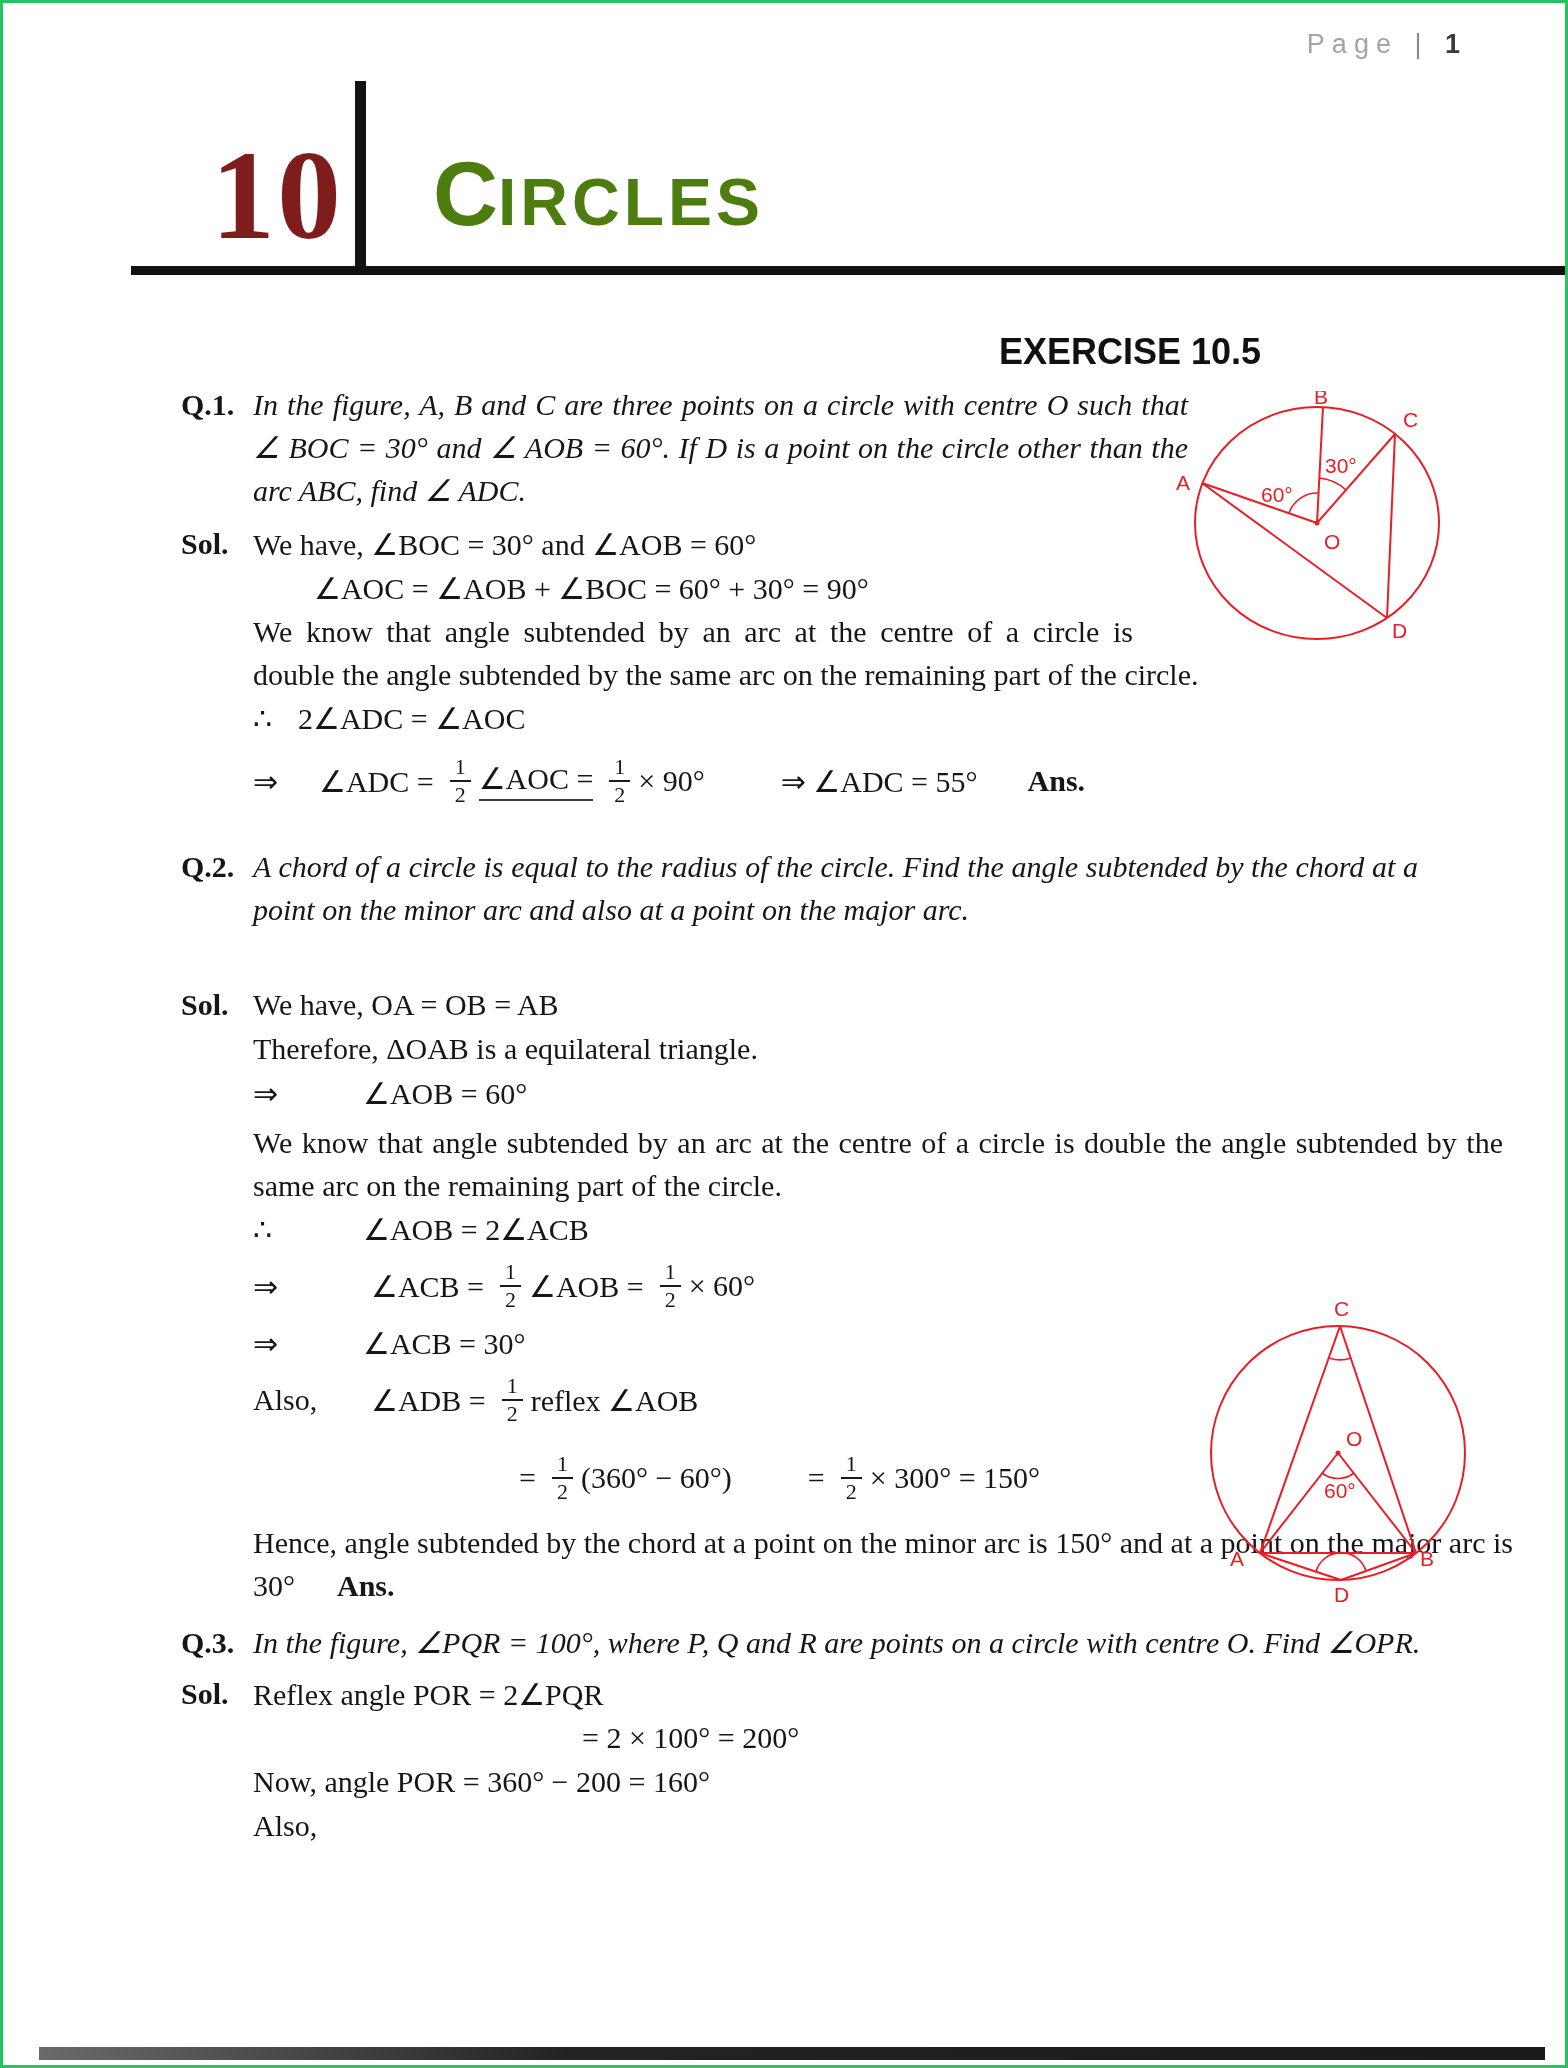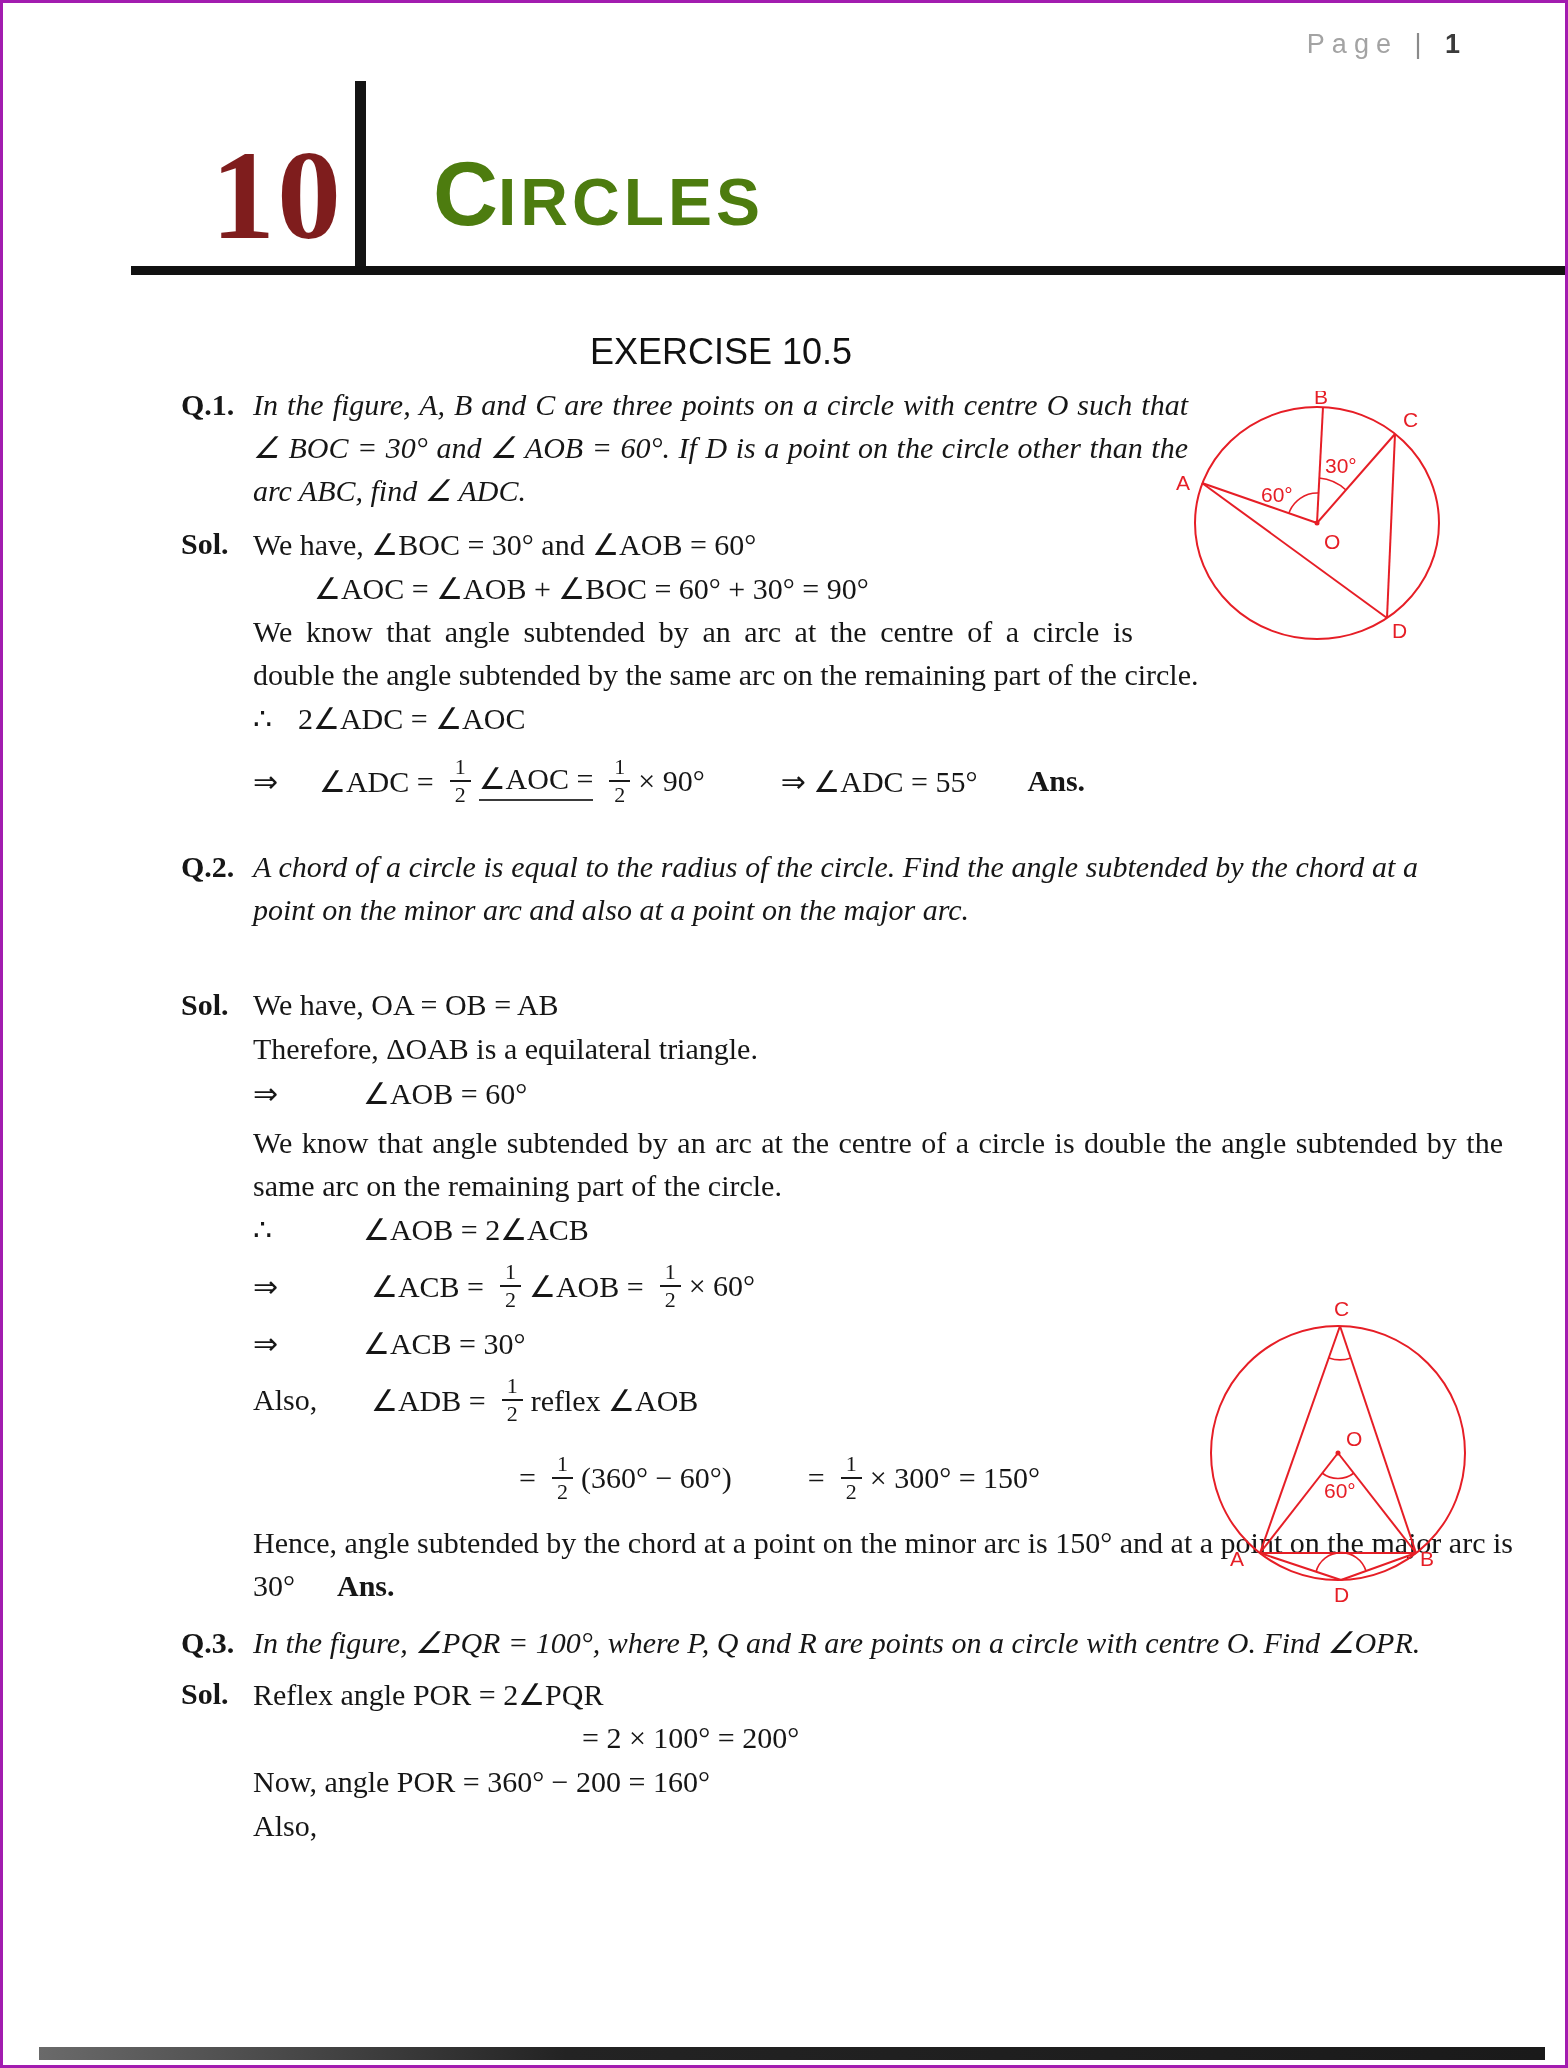--- a/index.html
+++ b/index.html
@@ -2,21 +2,21 @@
 <html><head>
 <meta charset="utf-8">
 <style>
   html,body { margin:0; padding:0; background:#ffffff; }
   body {
     width:1568px; height:2068px; position:relative;
     font-family:"Liberation Serif", serif; color:#161616;
   }
   .page {
     position:absolute; inset:0; box-sizing:border-box;
-    border:3px solid #a21caf; background:#ffffff; overflow:hidden;
+    border:3px solid #22c55e; background:#ffffff; overflow:hidden;
   }
 
   
   .page-indicator {
     position:absolute; top:26px; right:105px;
     font-family:"Liberation Sans", sans-serif; font-size:27px;
     color:#a3a3a3; letter-spacing:7px;
   }
   .page-indicator .pg-sep { color:#8a8a8a; margin:0 2px; }
   .page-indicator .pg-num { color:#3b3b3b; font-weight:bold; letter-spacing:0; }
@@ -34,22 +34,22 @@
     font-family:"Liberation Sans", sans-serif; font-weight:bold; color:#4d7c0f;
     white-space:nowrap;
   }
   .ch-title .big { font-size:90px; line-height:1; }
   .ch-title .small { font-size:66px; letter-spacing:4px; }
   .rule { position:absolute; left:128px; right:0; top:263px; height:9px; background:#111; }
 
   
   .content { padding:56px 60px 0 178px; }
   h2.exercise {
-    margin:0 0 10px 0; width:1080px; text-align:center;
-    font-family:"Liberation Sans", sans-serif; font-weight:normal;
+    margin:0 0 10px 0; width:1080px; text-align:right;
+    font-family:"Liberation Sans", sans-serif; font-weight:bold;
     font-size:36px; line-height:42px; color:#111;
   }
   .qblock { display:grid; grid-template-columns:72px 1fr; align-items:start; }
   .qlabel { font-weight:bold; font-size:30px; line-height:43px; white-space:nowrap; }
   .qtext, .para { margin:0; text-align:justify; font-size:30px; line-height:43px; }
   .qtext { font-style:italic; }
   .line { display:flex; align-items:center; min-height:44px; font-size:30px; }
   .fracline { min-height:70px; }
   .fracline > span { margin-right:8px; }
   .sym { display:inline-block; flex:0 0 auto; }

